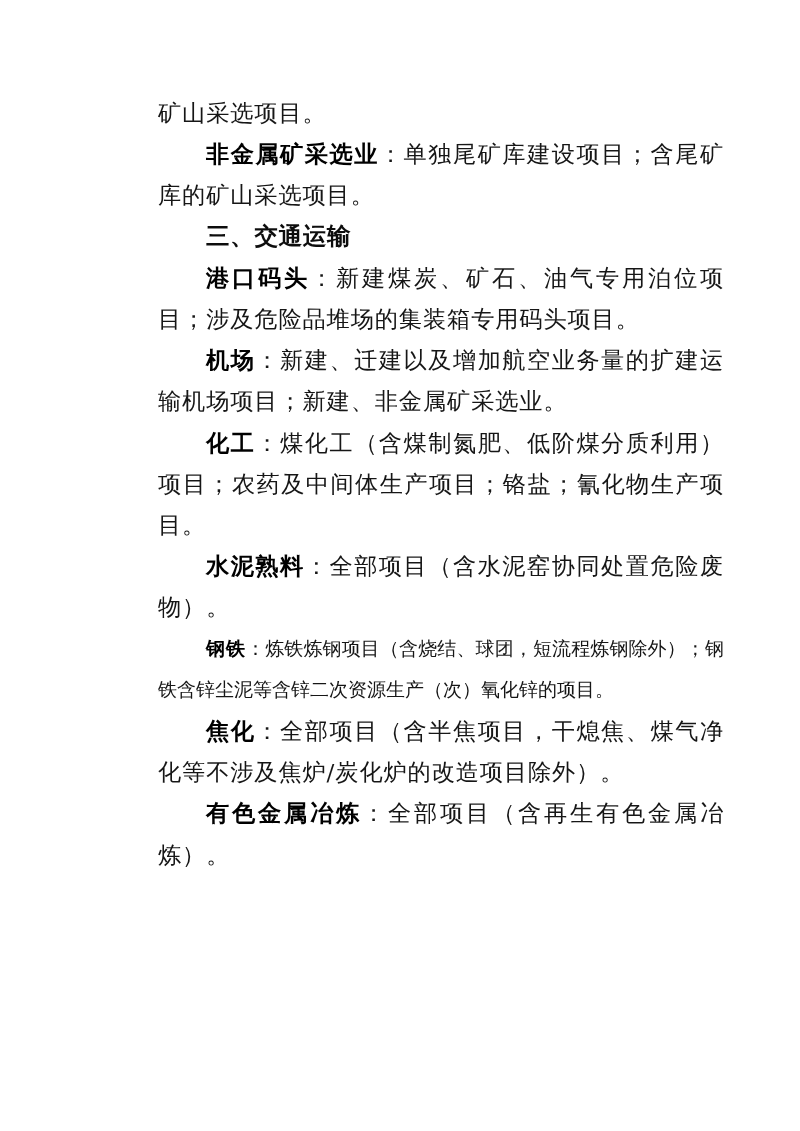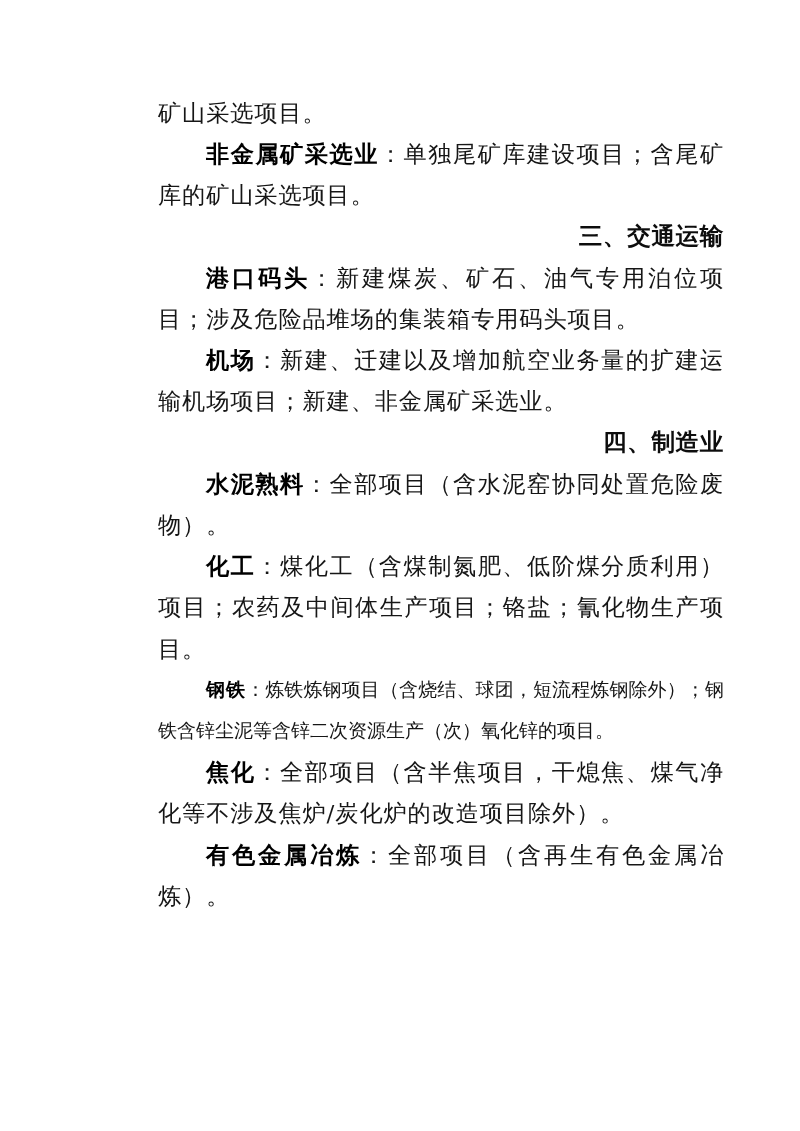--- a/index.html
+++ b/index.html
@@ -54,21 +54,20 @@
   
   .heading {
     margin: 0;
     font-family: "DejaVu Sans", "Liberation Sans", sans-serif;
     font-size: 23.6px;
     line-height: 41.2px;
     color: #0d0d0d;
     font-weight: bold;
     text-indent: 48px;
     letter-spacing: 0.6px;
-    text-align: right;
   }
 
   
   .label {
     font-family: "DejaVu Serif", "Liberation Serif", serif;
     font-weight: bold;
     color: #000000;
     letter-spacing: 0.9px;
   }
 
@@ -81,20 +80,19 @@
 </head>
 <body>
 
 <div class="page" style="background: rgb(255, 255, 255);">
   <div class="content" id="doc-body">
       <p class="para flush" style="color: rgb(22, 22, 22);"><span>矿山采选项目。</span></p>
       <p class="para indent" style="color: rgb(22, 22, 22);"><span class="label">非金属矿采选业</span><span>：单独尾矿库建设项目；含尾矿库的矿山采选项目。</span></p>
       <div class="heading" style="color: rgb(13, 13, 13);">三、交通运输</div>
       <p class="para indent" style="color: rgb(22, 22, 22);"><span class="label">港口码头</span><span>：新建煤炭、矿石、油气专用泊位项目；涉及危险品堆场的集装箱专用码头项目。</span></p>
       <p class="para indent" style="color: rgb(22, 22, 22);"><span class="label">机场</span><span>：新建、迁建以及增加航空业务量的扩建运输机场项目；新建、非金属矿采选业。</span></p>
-      <div class="heading" style="color: rgb(13, 13, 13);">四、制造业</div>
+      <p class="para indent" style="color: rgb(22, 22, 22);"><span class="label">化工</span><span>：煤化工（含煤制氮肥、低阶煤分质利用）项目；农药及中间体生产项目；铬盐；氰化物生产项目。</span></p>
       <p class="para indent" style="color: rgb(22, 22, 22);"><span class="label">水泥熟料</span><span>：全部项目（含水泥窑协同处置危险废物）。</span></p>
-      <p class="para indent" style="color: rgb(22, 22, 22);"><span class="label">化工</span><span>：煤化工（含煤制氮肥、低阶煤分质利用）项目；农药及中间体生产项目；铬盐；氰化物生产项目。</span></p>
       <p class="para indent tight" style="color: rgb(22, 22, 22);"><span class="label">钢铁</span><span>：炼铁炼钢项目（含烧结、球团，短流程炼钢除外）；钢铁含锌尘泥等含锌二次资源生产（次）氧化锌的项目。</span></p>
       <p class="para indent" style="color: rgb(22, 22, 22);"><span class="label">焦化</span><span>：全部项目（含半焦项目，干熄焦、煤气净化等不涉及焦炉/炭化炉的改造项目除外）。</span></p>
       <p class="para indent" style="color: rgb(22, 22, 22);"><span class="label">有色金属冶炼</span><span>：全部项目（含再生有色金属冶炼）。</span></p>
     </div>
 </div>
 
 </body></html>

